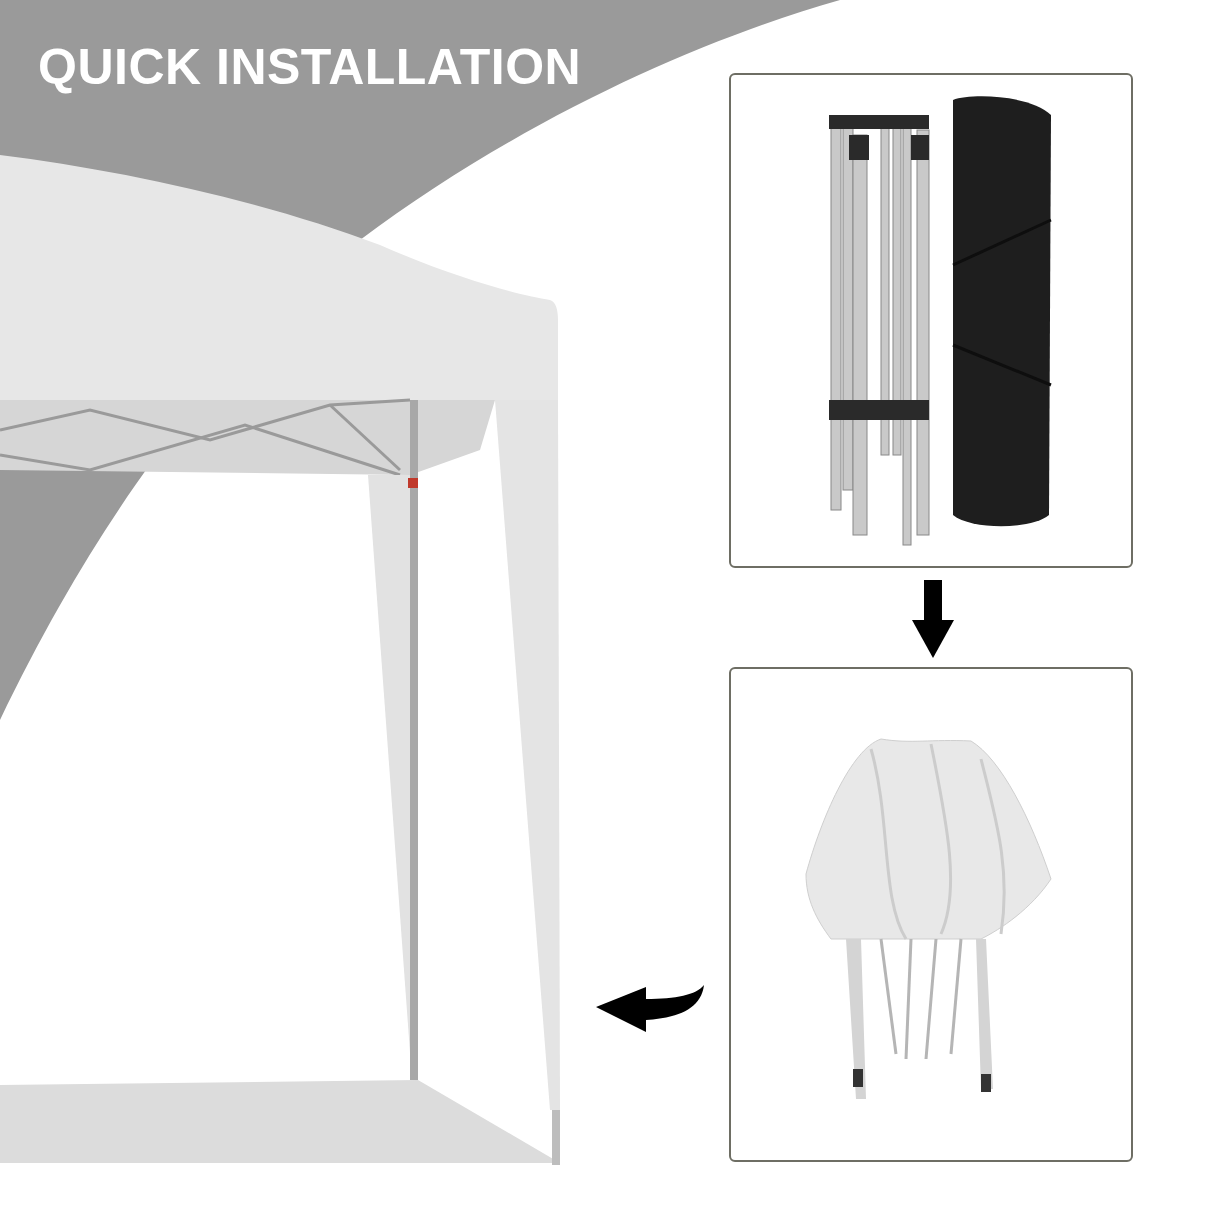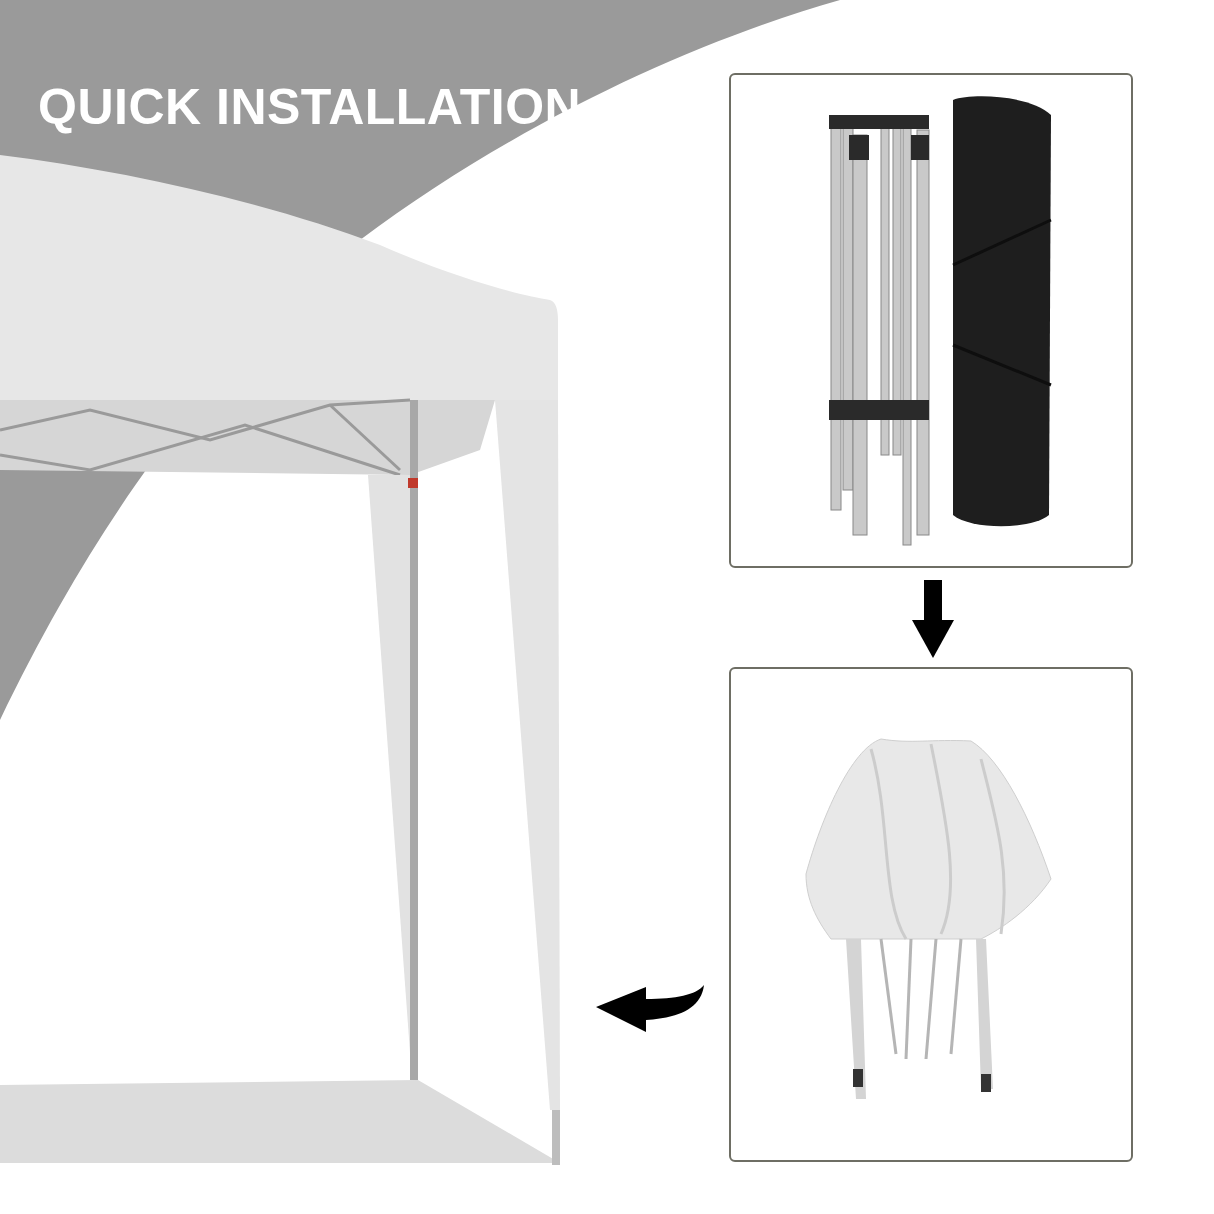--- a/index.html
+++ b/index.html
@@ -1,18 +1,18 @@
 <!DOCTYPE html>
 <html><head>
 <meta charset="utf-8">
 <style>
   html, body { margin:0; padding:0; }
   body { width:1214px; height:1214px; position:relative; overflow:hidden; background:#ffffff; font-family:"Liberation Sans", sans-serif; }
   .bg-svg { position:absolute; left:0; top:0; width:1214px; height:1214px; }
-  .title { position:absolute; left:38px; top:38px; font-size:50px; font-weight:bold; color:#ffffff; letter-spacing:0.5px; font-family:"Liberation Sans", sans-serif;margin-top:40px; }
+  .title { position:absolute; left:38px; top:38px; font-size:50px; font-weight:bold; color:#ffffff; letter-spacing:0.5px; font-family:"Liberation Sans", sans-serif; }
   .panel { position:absolute; border:2px solid #6e6e64; border-radius:6px; background:#ffffff; box-sizing:border-box; }
   .panel svg { position:absolute; left:0; top:0; }
   .arrow { position:absolute; }
 </style>
 </head>
 <body>
 
 <svg class="bg-svg" viewBox="0 0 1214 1214">
 
   <path d="M0,0 L840,0 C700,40 520,120 360,240 C250,330 120,470 0,720 Z" fill="#9a9a9a"></path>

